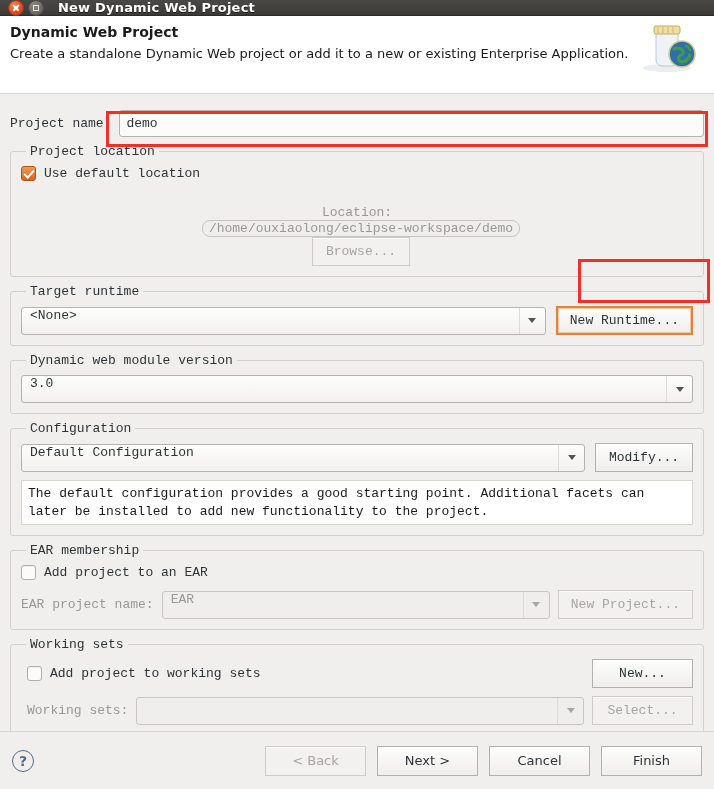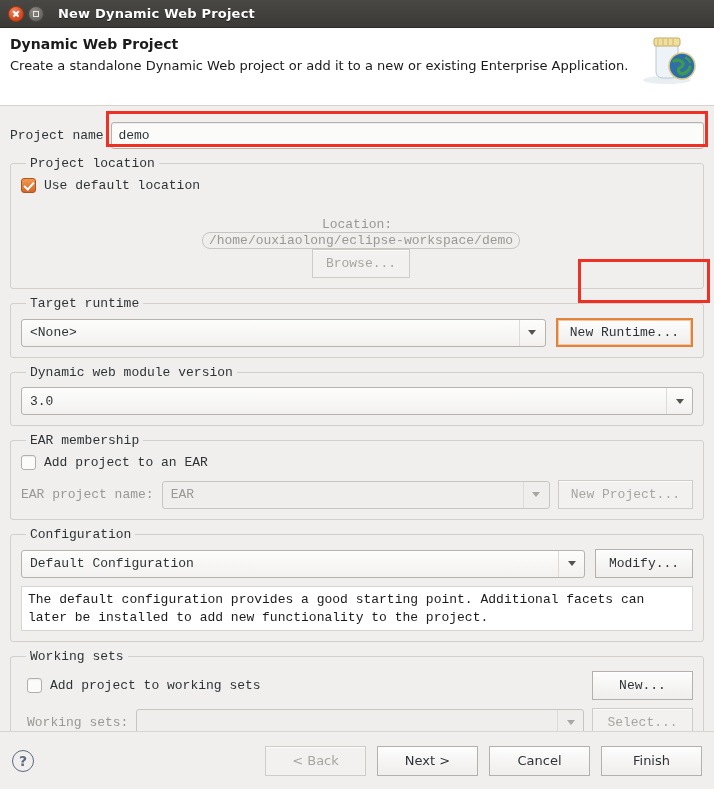--- a/index.html
+++ b/index.html
@@ -9,21 +9,21 @@
     font-family: "DejaVu Sans", "Liberation Sans", sans-serif;
     font-size: 13px;
     color: #2e3436;
     background: #f0efee;
     overflow: hidden;
     position: relative;
   }
 
   
   .titlebar {
-    height: 28px;
+    height: 16px;
     background: linear-gradient(to bottom, #4a4845 0%, #3b3a36 100%);
     display: flex; align-items: center;
     padding: 0 8px;
     border-bottom: 1px solid #2b2a27;
   }
   .win-btn {
     width: 16px; height: 16px; border-radius: 50%;
     margin-right: 4px; position: relative; flex: none;
     display: flex; align-items: center; justify-content: center;
   }
@@ -94,21 +94,21 @@
     box-shadow: none;
     border-radius: 8px;
   }
 
   
   .combo {
     background: linear-gradient(to bottom, #fdfdfc 0%, #f2f1ef 100%);
     border: 1px solid #b6b3ae;
     border-radius: 3px;
     height: 28px;
-    display: flex; align-items: center;
+    display: flex; align-items: flex-start;
     font-size: 13px; color: #2e3436;
     padding-left: 8px;
     position: relative;
   }
   .combo.disabled { background: #efeeec; color: #9a9894; border-color: #c9c6c1; }
   .combo .arrow-box {
     margin-left: auto; height: 100%; width: 26px;
     display: flex; align-items: center; justify-content: center;
     border-left: 1px solid #dedbd6;
   }
@@ -235,21 +235,21 @@
       <path d="M40 31 q5 -2 8 1 q3 3 -1 5 q-4 2 -2 5 q2 3 6 1 q4 -2 5 -6" fill="none" stroke="#3f9a4e" stroke-width="3.2" stroke-linecap="round"></path>
       <path d="M52 28 q3 1 4 4" fill="none" stroke="#3f9a4e" stroke-width="2.6" stroke-linecap="round"></path>
     </svg>
   </div>
 </div>
 
 <div class="content">
 
   <div class="row" style="margin-top:16px;">
     <div class="label">Project name:</div>
-    <div class="entry" style="flex:1; ">demo</div>
+    <div class="entry" style="flex:1; margin-left:8px;">demo</div>
   </div>
 
   <div class="group">
     <div class="group-title">Project location</div>
     <div class="row">
       <div class="chk on"></div>
       <div class="label" style="margin-left:8px;">Use default location</div>
     </div>
     <div class="row" style="margin-top:24px;flex-direction:column;">
       <div class="label disabled">Location:</div>
@@ -272,20 +272,34 @@
   </div>
 
   <div class="group">
     <div class="group-title">Dynamic web module version</div>
     <div class="combo">
       <span>3.0</span>
       <span class="arrow-box">
           <i class="tri-down"></i>
         </span>
     </div>
+  </div>
+
+  <div class="group">
+    <div class="group-title">Configuration</div>
+    <div class="row">
+      <div class="combo" style="flex:1;">
+        <span>Default Configuration</span>
+        <span class="arrow-box">
+            <i class="tri-down"></i>
+          </span>
+      </div>
+      <div class="btn" style="margin-left:10px; min-width:98px;">Modify...</div>
+    </div>
+    <div class="desc-panel">The default configuration provides a good starting point. Additional facets can later be installed to add new functionality to the project.</div>
   </div>
 
   <div class="group">
     <div class="group-title">EAR membership</div>
     <div class="row">
       <div class="chk off"></div>
       <div class="label" style="margin-left:8px;">Add project to an EAR</div>
     </div>
     <div class="row" style="margin-top:10px;">
       <div class="label disabled">EAR project name:</div>
@@ -293,34 +307,20 @@
         <span>EAR</span>
         <span class="arrow-box">
             <i class="tri-down"></i>
           </span>
       </div>
       <div class="btn disabled" style="margin-left:8px; min-width:106px;">New Project...</div>
     </div>
   </div>
 
   <div class="group">
-    <div class="group-title">Configuration</div>
-    <div class="row">
-      <div class="combo" style="flex:1;">
-        <span>Default Configuration</span>
-        <span class="arrow-box">
-            <i class="tri-down"></i>
-          </span>
-      </div>
-      <div class="btn" style="margin-left:10px; min-width:98px;">Modify...</div>
-    </div>
-    <div class="desc-panel">The default configuration provides a good starting point. Additional facets can later be installed to add new functionality to the project.</div>
-  </div>
-
-  <div class="group">
     <div class="group-title">Working sets</div>
     <div class="row">
       <div class="chk off" style="margin-left:6px;"></div>
       <div class="label" style="margin-left:8px;">Add project to working sets</div>
       <div class="btn" style="margin-left:auto; min-width:101px;">New...</div>
     </div>
     <div class="row" style="margin-top:8px;">
       <div class="label disabled" style="margin-left:6px;">Working sets:</div>
       <div class="combo disabled" style="flex:1; margin-left:8px;">
         <span></span>

